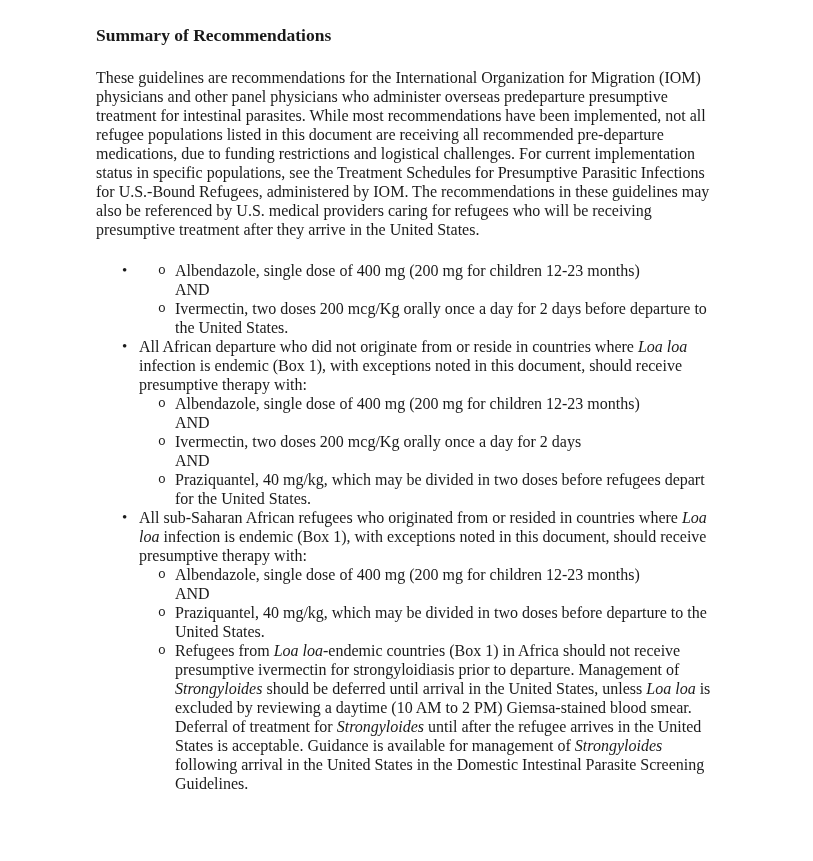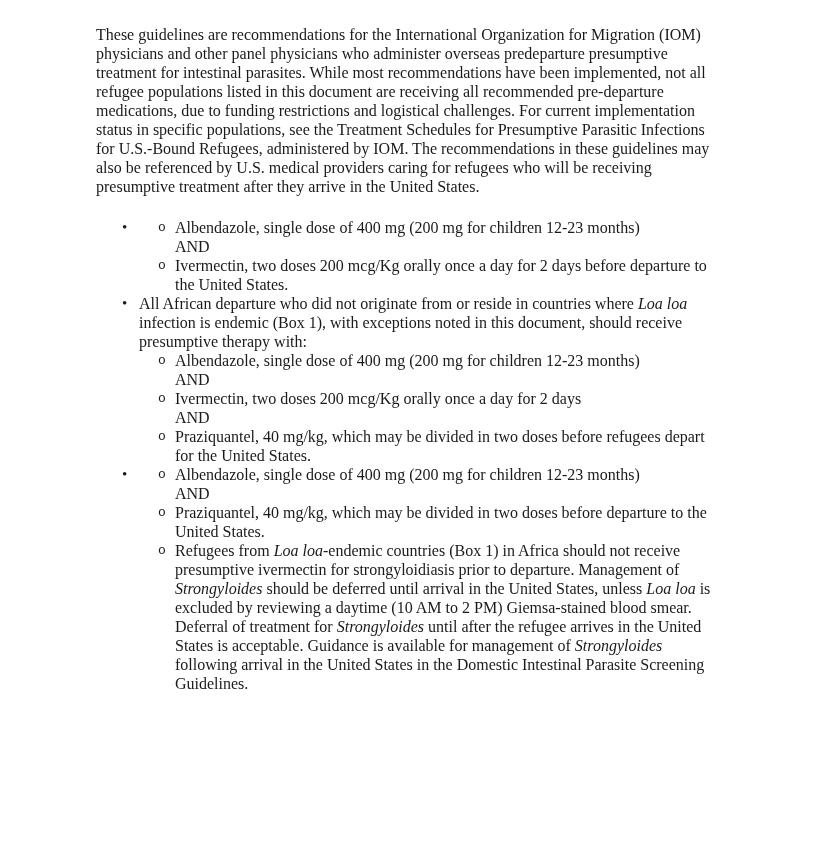--- a/index.html
+++ b/index.html
@@ -54,20 +54,21 @@
     line-height: 19px;
   }
   .body { flex: 1 1 auto; min-width: 0; }
   .it { font-style: italic; }
 </style>
 </head>
 <body>
 
 <div class="page">
   <div class="content">
+    <h1 class="title">Summary of Recommendations</h1>
     <p class="intro"><span>These guidelines are recommendations for the International Organization for Migration (IOM) physicians and other panel physicians who administer overseas predeparture presumptive treatment for intestinal parasites. While most recommendations have been implemented, not all refugee populations listed in this document are receiving all recommended pre-departure medications, due to funding restrictions and logistical challenges. For current implementation status in specific populations, see the Treatment Schedules for Presumptive Parasitic Infections for U.S.-Bound Refugees, administered by IOM. The recommendations in these guidelines may also be referenced by U.S. medical providers caring for refugees who will be receiving presumptive treatment after they arrive in the United States.</span></p>
     <ul class="l1">
         <li class="li1">
           <span class="marker m1">•</span>
           <div class="body">
             <ul class="l2">
               <li class="li2">
                 <span class="marker m2">o</span>
                 <div class="body">
                   <div><span>Albendazole, single dose of 400 mg (200 mg for children 12-23 months)</span></div>
@@ -107,20 +108,21 @@
                 <div class="body">
                   <div><span>Praziquantel, 40 mg/kg, which may be divided in two doses before refugees depart for the United States.</span></div>
                 </div>
               </li>
             </ul>
           </div>
         </li>
         <li class="li1">
           <span class="marker m1">•</span>
           <div class="body">
+            <div><span>All sub-Saharan African refugees who originated from or resided in countries where </span><span class="it">Loa loa</span><span> infection is endemic (Box 1), with exceptions noted in this document, should receive presumptive therapy with:</span></div>
             <ul class="l2">
               <li class="li2">
                 <span class="marker m2">o</span>
                 <div class="body">
                   <div><span>Albendazole, single dose of 400 mg (200 mg for children 12-23 months)</span></div>
                   <div class="and">AND</div>
                 </div>
               </li>
               <li class="li2">
                 <span class="marker m2">o</span>

